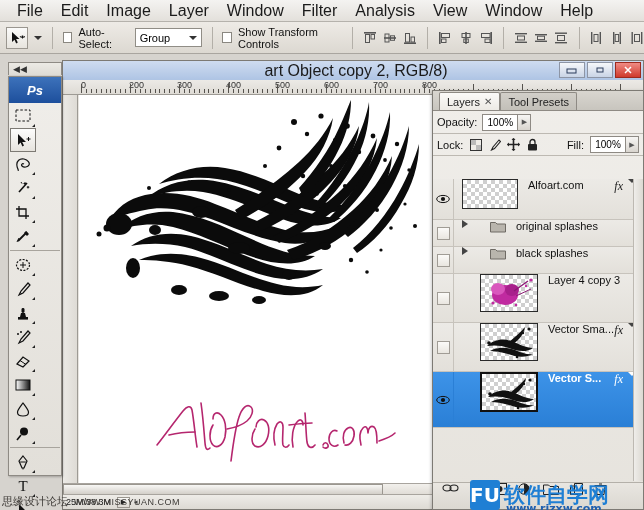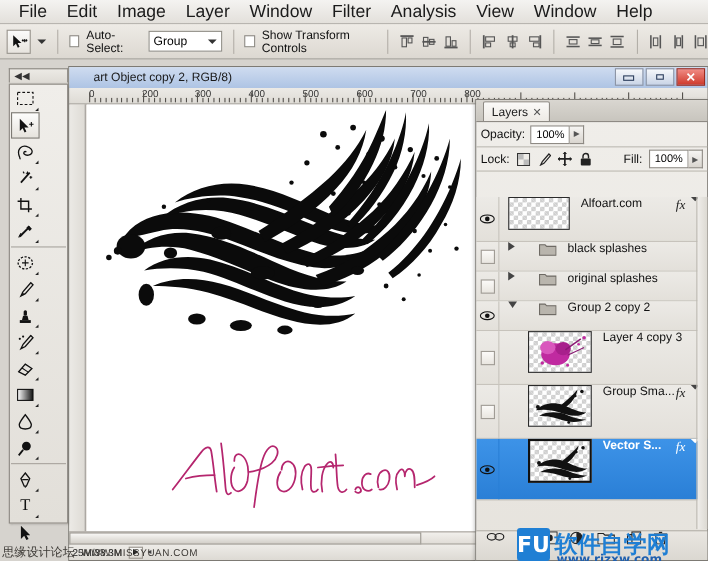--- a/index.html
+++ b/index.html
@@ -125,23 +125,24 @@
     position: absolute;
     left: 62px; top: 60px;
     width: 582px; height: 450px;
     border: 1px solid #7d7a74;
     background: #e8e5e0;
   }
   #doc-title {
     height: 19px;
     background: linear-gradient(#cfdcf0, #aec4e4);
     display: flex; align-items: center;
-    padding-left: 22px;
-    font-size: 11px; color: #1a1a1a;
+    padding-left: 6px;
+    font-size: 16px; color: #1a1a1a;
     position: relative;
+    justify-content: center;
   }
   #doc-btns { position: absolute; right: 2px; top: 1px; display: flex; gap: 2px; }
   .winbtn {
     width: 26px; height: 16px;
     border: 1px solid #8d95a5;
     background: linear-gradient(#f6f8fb, #c9d4e6);
     display: flex; align-items: center; justify-content: center;
   }
   .winbtn.close { background: linear-gradient(#f08b84, #cf3a2c); border-color: #9c2a1e; }
   #ruler-h {
@@ -752,20 +753,23 @@
     <span id="status-size">25M/38.3M</span>
     <span class="sb-arrow">▶</span>
     <span style="margin-left:4px;font-size:7px;color:#444;">◂</span>
   </div>
 </div>
 
 <div id="tb-collapse">
   <span>◀◀</span>
 </div>
 <div id="toolbox">
+  <div id="tb-header">
+    <span>Ps</span>
+  </div>
   <div class="tb-grid">
     <div class="tb-cell">
       <svg width="16" height="14">
           <rect x="1" y="1" width="14" height="11" fill="none" stroke="#111" stroke-dasharray="2.5 1.8"></rect>
         </svg>
       <span class="tri"></span>
     </div>
     <div class="tb-cell sel">
       <svg width="16" height="15">
           <path d="M3 1 L3 12 L5.6 9.6 L7.4 13.4 L9 12.6 L7.2 9 L11 9 Z" fill="#111"></path>
@@ -885,20 +889,23 @@
   </div>
 
 </div>
 
 <div id="panel">
   <div id="panel-tabs">
     <div class="ptab active">
       <span>Layers</span>
       <span class="x">✕</span>
     </div>
+    <div class="ptab">
+      <span>Tool Presets</span>
+    </div>
   </div>
 
   <div id="panel-blend">
     <span class="ob-label">Opacity:</span>
     <div style="display:flex;">
       <div class="num-field">100%</div>
       <div class="stepper">▶</div>
     </div>
   </div>
 
@@ -952,47 +959,34 @@
     </div>
 
     <div class="layer-row group">
       <div class="eye-cell">
         <span class="eye-box"></span>
       </div>
       <span class="disc-tri"></span>
       <svg class="folder-ico" viewBox="0 0 16 13">
           <path d="M0.5 2.5 h5 l1.5 1.5 h8.5 v8 h-15z" fill="#b9b5ad" stroke="#6e6a64"></path>
         </svg>
-      <div class="layer-name">black splashes</div>
+      <div class="layer-name">original splashes</div>
     </div>
 
     <div class="layer-row group">
       <div class="eye-cell">
         <span class="eye-box"></span>
       </div>
       <span class="disc-tri"></span>
       <svg class="folder-ico" viewBox="0 0 16 13">
           <path d="M0.5 2.5 h5 l1.5 1.5 h8.5 v8 h-15z" fill="#b9b5ad" stroke="#6e6a64"></path>
         </svg>
-      <div class="layer-name">original splashes</div>
-    </div>
-
-    <div class="layer-row group">
-      <div class="eye-cell">
-        <svg width="14" height="10">
-            <ellipse cx="7" cy="5" rx="6.3" ry="3.6" fill="none" stroke="#111" stroke-width="1"></ellipse>
-            <circle cx="7" cy="5" r="2.1" fill="#111"></circle>
-          </svg>
-      </div>
-      <span class="disc-tri open"></span>
-      <svg class="folder-ico" style="margin-left:20px" viewBox="0 0 16 13">
-          <path d="M0.5 2.5 h5 l1.5 1.5 h8.5 v8 h-15z" fill="#b9b5ad" stroke="#6e6a64"></path>
-        </svg>
-      <div class="layer-name">Group 2 copy 2</div>
-    </div>
+      <div class="layer-name">black splashes</div>
+    </div>
+
 
     <div class="layer-row" style="height:49px">
       <div class="eye-cell">
         <span class="eye-box"></span>
       </div>
       <div class="thumb" style="margin-left:26px;width:58px;height:38px">
         <svg viewBox="0 0 58 38" width="58" height="38">
           <g fill="#c02aa0">
             <ellipse cx="24" cy="20" rx="13" ry="10"></ellipse>
             <ellipse cx="17" cy="14" rx="7" ry="6" fill="#d957bd"></ellipse>
@@ -1019,21 +1013,21 @@
             <path d="M6 22 C12 16 22 14 30 17 C38 20 45 24 52 24 C45 29 36 27 28 24 C20 21 12 21 6 22 Z"></path>
             <path d="M9 27 C16 23 26 23 34 26 C41 29 47 31 52 30 C45 34 35 33 27 30 C20 28 14 27 9 27 Z"></path>
             <path d="M28 18 C34 13 40 8 44 3 C43 10 38 16 32 20 Z"></path>
             <circle cx="48" cy="5" r="1.6"></circle>
               <circle cx="42" cy="9" r="1.2"></circle>
             <circle cx="8" cy="19" r="1.8"></circle>
               <circle cx="36" cy="33" r="1.3"></circle>
           </g>
         </svg>
       </div>
-      <div class="layer-name">Group Sma...</div>
+      <div class="layer-name">Vector Sma...</div>
       <span class="fx-mark">fx</span>
       <span class="fx-caret"></span>
     </div>
 
     <div class="layer-row selected" style="height:56px">
       <div class="eye-cell" style="border-right:1px solid #2a7fd6">
         <svg width="14" height="10">
             <ellipse cx="7" cy="5" rx="6.3" ry="3.6" fill="none" stroke="#111" stroke-width="1"></ellipse>
             <circle cx="7" cy="5" r="2.1" fill="#111"></circle>
           </svg>

